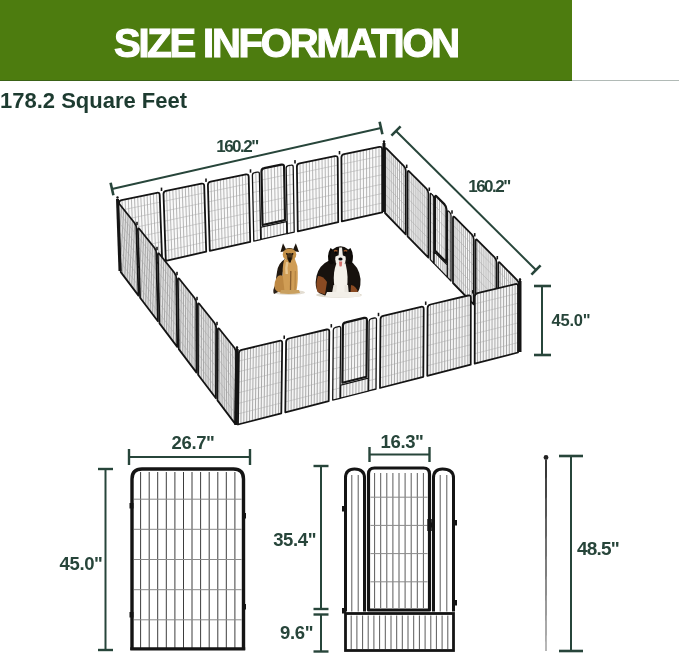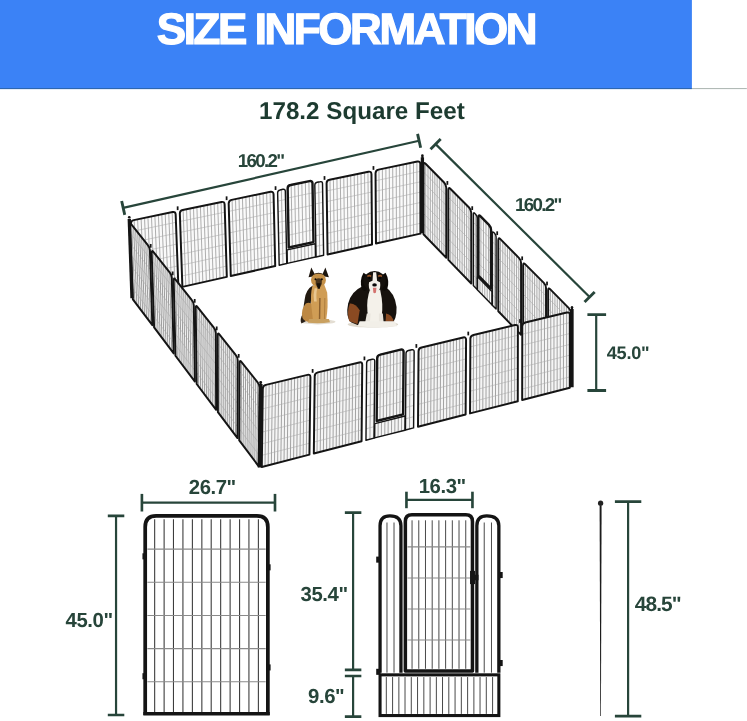--- a/index.html
+++ b/index.html
@@ -1,18 +1,18 @@
 <!DOCTYPE html>
 <html><head><meta charset="utf-8">
 <style>
 html,body{margin:0;padding:0;background:#fff;width:679px;height:655px;overflow:hidden;}
 body{font-family:"Liberation Sans",sans-serif;position:relative;}
-.banner{position:absolute;left:0;top:0;width:629px;height:81px;background:#3b82f6;display:flex;align-items:flex-start;justify-content:center;}
+.banner{position:absolute;left:0;top:0;width:572px;height:81px;background:#4d7c0f;display:flex;align-items:center;justify-content:center;}
 .banner span{color:#fff;font-size:40px;font-weight:bold;letter-spacing:-2.2px;padding-top:5px;-webkit-text-stroke:1.1px #fff;}
-.sub{position:absolute;left:0;top:87.5px;width:658px;text-align:center;color:#1d3b30;font-size:22px;font-weight:bold;}
+.sub{position:absolute;left:0;top:87.5px;width:658px;color:#1d3b30;font-size:22px;font-weight:bold;}
 svg{position:absolute;left:0;top:0;}
 svg text{font-family:"Liberation Sans",sans-serif;fill:#27453a;font-weight:bold;}
 .t17{font-size:17px;letter-spacing:-1.5px;}
 .t16{font-size:16.5px;letter-spacing:-0.2px;}
 .t18{font-size:18.5px;letter-spacing:-0.4px;}
 .t19{font-size:19px;letter-spacing:-0.8px;}
 </style></head>
 <body>
 
 <div class="banner">

